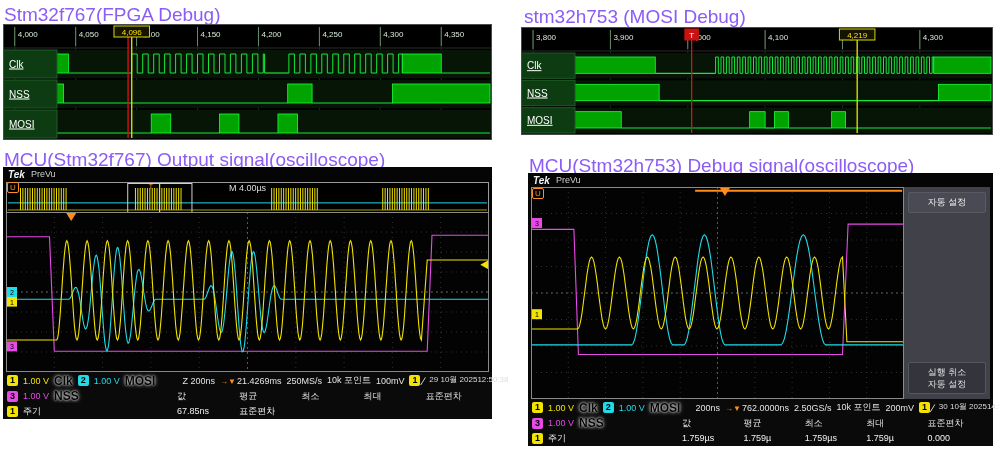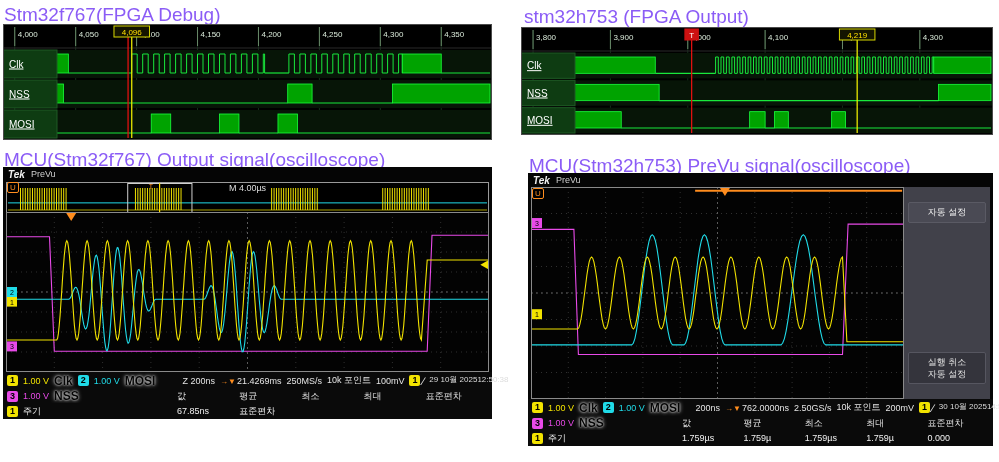--- a/index.html
+++ b/index.html
@@ -12,21 +12,21 @@
   .shead{height:14px;display:flex;align-items:center;gap:6px;padding:0 5px;position:relative;}
   .tek{color:#f0f0f0;font-weight:bold;font-style:italic;font-size:10px;}
   .prevu{color:#cfcfcf;font-size:9px;}
   .uicon{position:absolute;left:4px;top:15px;color:#ff8d1e;border:1px solid #ff8d1e;font-size:8px;line-height:9px;padding:0 2px;border-radius:2px;z-index:6;background:#000;}
   .ovwrap{position:relative;height:29px;margin:1px 3px;}
   .mlabel{position:absolute;left:50%;top:1px;transform:translateX(-50%);color:#ddd;font-size:9px;background:rgba(0,0,0,.55);padding:0 3px;}
   .zoomband{height:13px;display:flex;align-items:center;gap:55px;padding:0 10px;color:#e8e8e8;font-size:9px;background:#101010;}
   .gratwrap{position:relative;margin:0 3px;}
   .screen{display:flex;margin:0 3px;}
   .gratwrap2{position:relative;flex:1;}
-  .menu{width:86px;background:#41414a;display:flex;flex-direction:column;padding:15px 4px;gap:4px;}
+  .menu{width:86px;background:#41414a;display:flex;flex-direction:column;padding:5px 4px;gap:4px;}
   .menu-top{color:#f0f0f0;font-size:9px;text-align:center;padding:3px 0;background:#4a4a54;border:1px solid #5a5a64;border-radius:2px;}
   .menu-spacer{flex:1;}
   .menu-undo{color:#e0e0e0;font-size:9px;text-align:center;padding:3px 0;background:#34343c;border:1px solid #565660;border-radius:2px;line-height:1.35;}
   .rowA{display:flex;align-items:center;gap:5px;height:17px;padding:0 4px;font-size:9px;color:#ddd;background:#0a0a0a;white-space:nowrap;}
   .chip{display:inline-block;min-width:11px;padding:0 2px;text-align:center;font-size:9px;font-weight:bold;color:#000;border-radius:2px;line-height:11px;}
   .bg1{background:#f2e300;}.bg2{background:#20dbe8;}.bg3{background:#e84ae8;}
   .c1{color:#f2e300;}.c2{color:#20dbe8;}.c3{color:#e84ae8;}
   .annot{font-size:12px;font-weight:bold;color:#050505;text-shadow:0 0 2px #e8e8e8,0 0 4px #cfcfcf;}
   .ro{color:#e4e4e4;}
   .dicon{color:#ff8d1e;margin-right:1px;font-size:8px;}
@@ -36,23 +36,23 @@
   .rowC{display:grid;align-items:center;height:16px;padding:0 4px;font-size:9px;color:#f0f0f0;background:#0a0a0a;}
   .gl{grid-template-columns:170px repeat(5,1fr);}
   .gr{grid-template-columns:150px repeat(5,1fr);}
   .cell0{display:flex;align-items:center;gap:5px;white-space:nowrap;}
   .rl{color:#f0f0f0;}
 </style>
 </head>
 <body>
 
 <div class="title" style="left:4px;top:4px;">Stm32f767(FPGA Debug)</div>
-<div class="title" style="left:524px;top:6px;">stm32h753 (FPGA Output)</div>
+<div class="title" style="left:524px;top:6px;">stm32h753 (MOSI Debug)</div>
 <div class="title" style="left:4px;top:149px;">MCU(Stm32f767) Output signal(oscilloscope)</div>
-<div class="title" style="left:529px;top:155px;">MCU(Stm32h753) PreVu signal(oscilloscope)</div>
+<div class="title" style="left:529px;top:155px;">MCU(Stm32h753) Debug signal(oscilloscope)</div>
 
 <div class="fpga" style="left:3px;top:24px;width:489px;height:116px;">
   <svg id="fpga-left-svg" width="489" height="116" viewBox="0 0 489 116">
       <rect x="0" y="0" width="489" height="116" fill="#000"></rect>
       <line x1="11.748743718592966" y1="3" x2="11.748743718592966" y2="114" stroke="#14301a" stroke-width="1"></line>
       <line x1="11.748743718592966" y1="3" x2="11.748743718592966" y2="22" stroke="#6a8a6a" stroke-width="1"></line>
       <text x="14.748743718592966" y="13" fill="#d8e8d8" font-size="8" font-family="Liberation Sans, sans-serif">4,000</text>
       <line x1="72.67839195979899" y1="3" x2="72.67839195979899" y2="114" stroke="#14301a" stroke-width="1"></line>
       <line x1="72.67839195979899" y1="3" x2="72.67839195979899" y2="22" stroke="#6a8a6a" stroke-width="1"></line>
       <text x="75.67839195979899" y="13" fill="#d8e8d8" font-size="8" font-family="Liberation Sans, sans-serif">4,050</text>

